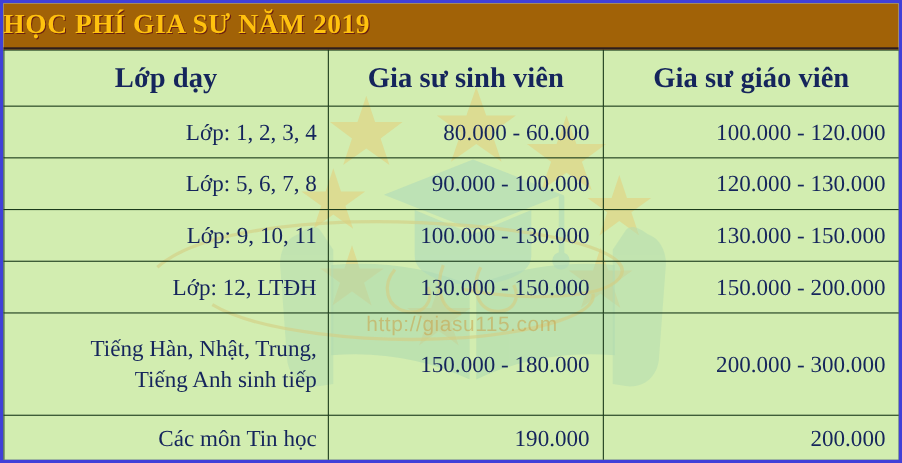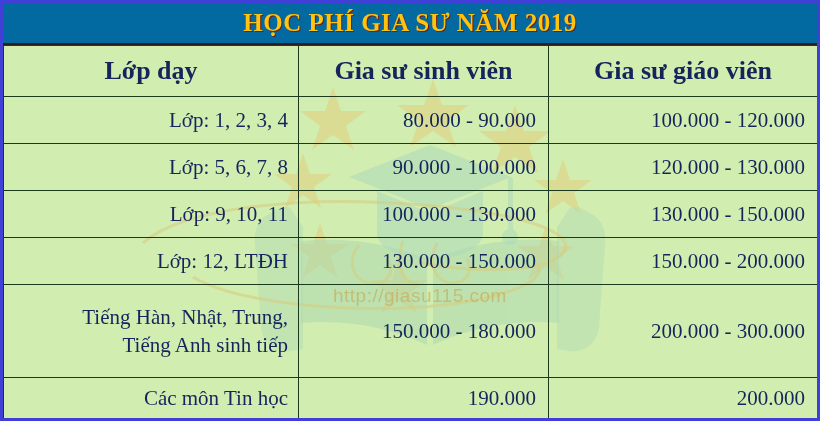--- a/index.html
+++ b/index.html
@@ -21,25 +21,25 @@
     box-sizing: border-box;
     border: 3px solid #4040d8;
     background: #d2edb0;
     overflow: hidden;
   }
 
   
   .title-bar {
     position: relative;
     height: 40px;
-    background: #0369a1;
+    background: #a16207;
     border-bottom: 2px solid #2d1d1d;
     display: flex;
     align-items: center;
-    justify-content: center;
+    justify-content: flex-start;
     z-index: 5;
   }
   .title-text {
     color: #ffc20e;
     font-weight: bold;
     font-size: 25px;
     letter-spacing: 0.5px;
     font-family: "Liberation Serif", "DejaVu Serif", serif;
     text-shadow: 1px 1px 0 #6a1f12;
     white-space: nowrap;
@@ -176,21 +176,21 @@
     <thead>
       <tr>
         <th>Lớp dạy</th>
         <th>Gia sư sinh viên</th>
         <th>Gia sư giáo viên</th>
       </tr>
     </thead>
     <tbody>
       <tr>
         <td class="cat">Lớp: 1, 2, 3, 4</td>
-        <td class="price">80.000 - 90.000</td>
+        <td class="price">80.000 - 60.000</td>
         <td class="price">100.000 - 120.000</td>
       </tr>
       <tr>
         <td class="cat">Lớp: 5, 6, 7, 8</td>
         <td class="price">90.000 - 100.000</td>
         <td class="price">120.000 - 130.000</td>
       </tr>
       <tr>
         <td class="cat">Lớp: 9, 10, 11</td>
         <td class="price">100.000 - 130.000</td>

